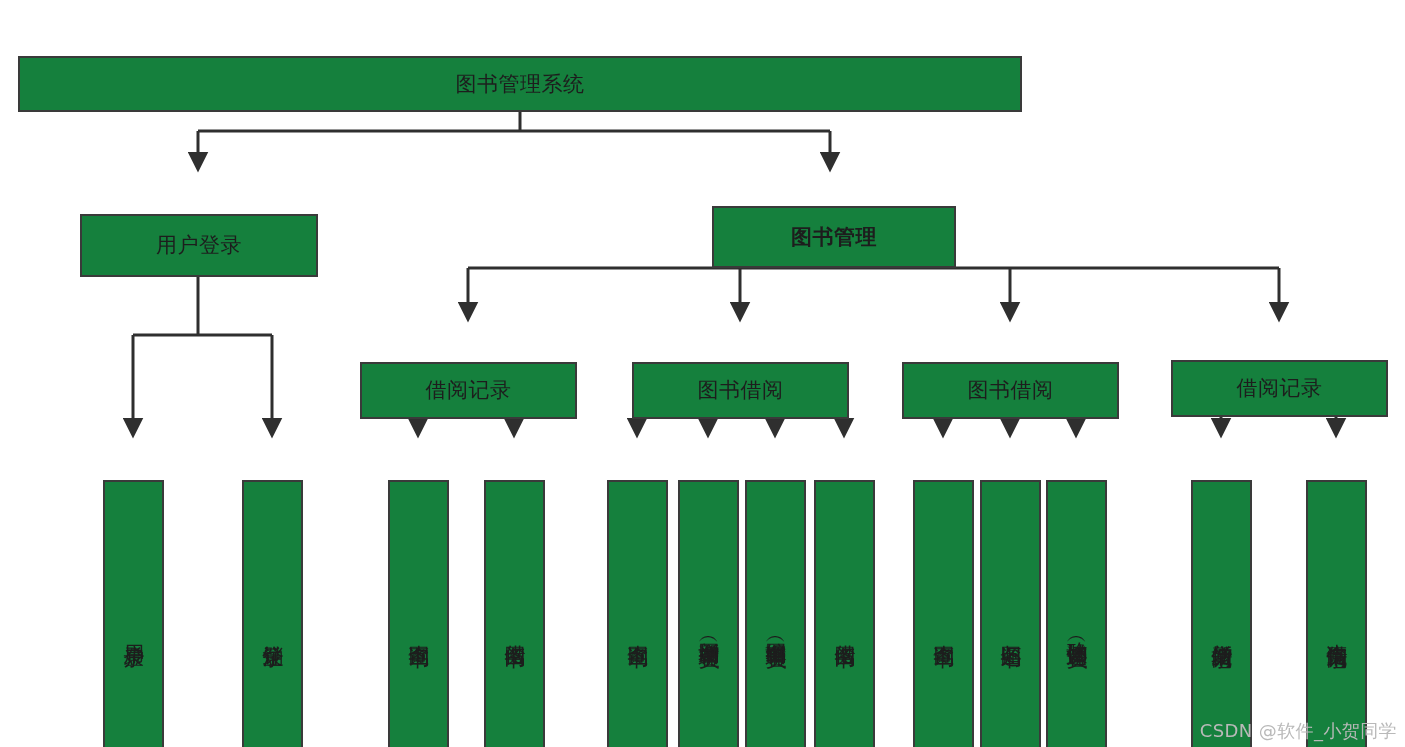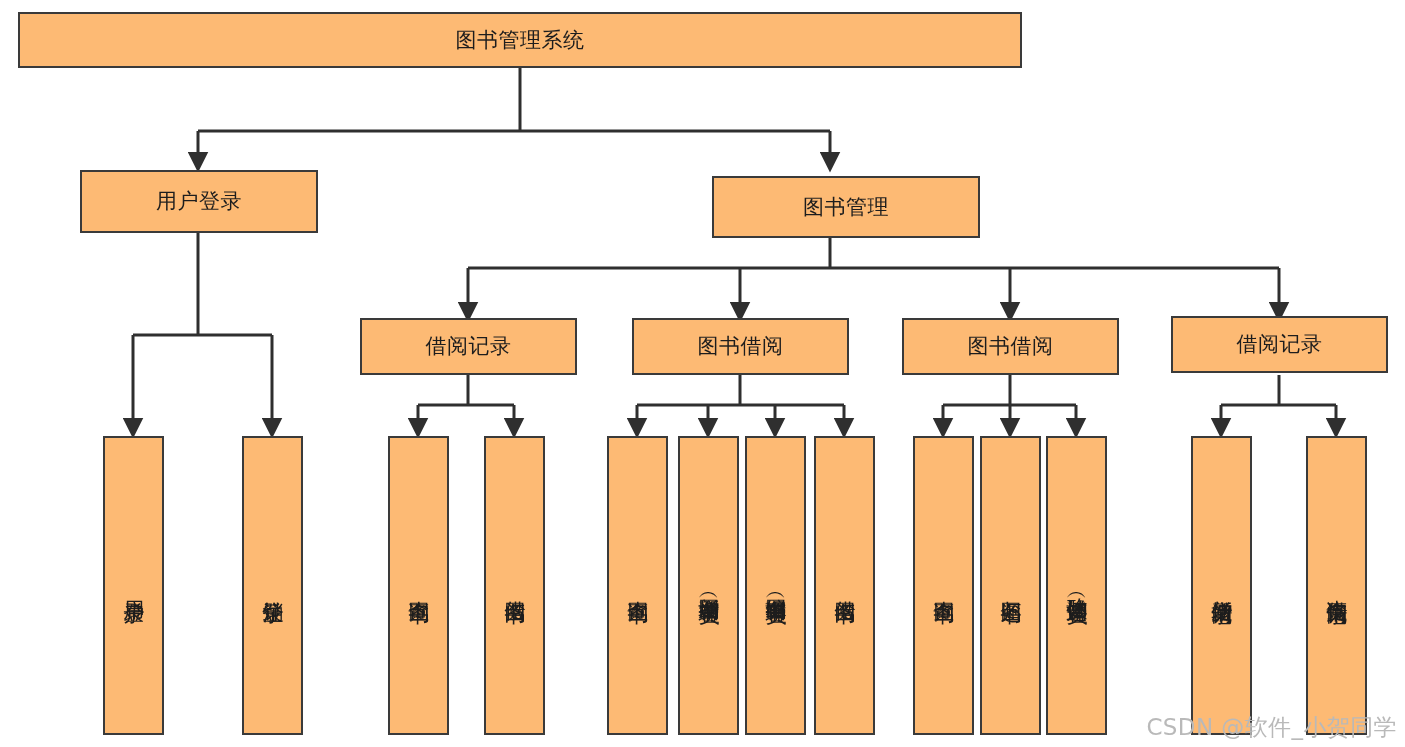--- a/index.html
+++ b/index.html
@@ -23,26 +23,27 @@
     position: absolute;
     left: 0;
     top: 0;
     width: 1405px;
     height: 747px;
     pointer-events: none;
   }
   .node {
     position: absolute;
     box-sizing: border-box;
-    background: #fdba74;
+    background: #15803d;
     border: 2.5px solid #3a3a3a;
     display: flex;
     align-items: center;
     justify-content: center;
     z-index: 3;
+    margin-top: 44px;
   }
   .node .label {
     font-size: 21px;
     line-height: 1.28;
     color: #1d1d1d;
     letter-spacing: 0.5px;
     text-align: center;
     white-space: nowrap;
   }
   .node.leaf {
@@ -58,21 +59,21 @@
     white-space: normal;
     max-height: 276px;
   }
   .node.leaf.tall .label {
     max-height: 288px;
   }
   .watermark {
     position: absolute;
     right: 8px;
     bottom: 4px;
-    font-size: 23px;
+    font-size: 18px;
     color: #b9b9b9;
     z-index: 5;
     white-space: nowrap;
     letter-spacing: 0.4px;
   }
 </style>
 </head>
 <body>
 
 <div id="canvas">
@@ -128,21 +129,21 @@
   </svg>
 
   <div class="node" style="left:18px; top:12px; width:1004px; height:56px;">
     <span class="label">图书管理系统</span>
   </div>
 
   <div class="node" style="left:80px; top:170px; width:238px; height:63px;">
     <span class="label">用户登录</span>
   </div>
 
-  <div class="node" style="left:712px; top:176px; width:268px; height:62px;">
+  <div class="node" style="left:712px; top:162px; width:244px; height:62px;font-weight:bold;">
     <span class="label">图书管理</span>
   </div>
 
   <div class="node" style="left:360px; top:318px; width:217px; height:57px;">
     <span class="label">借阅记录</span>
   </div>
 
   <div class="node" style="left:632px; top:318px; width:217px; height:57px;">
     <span class="label">图书借阅</span>
   </div>

